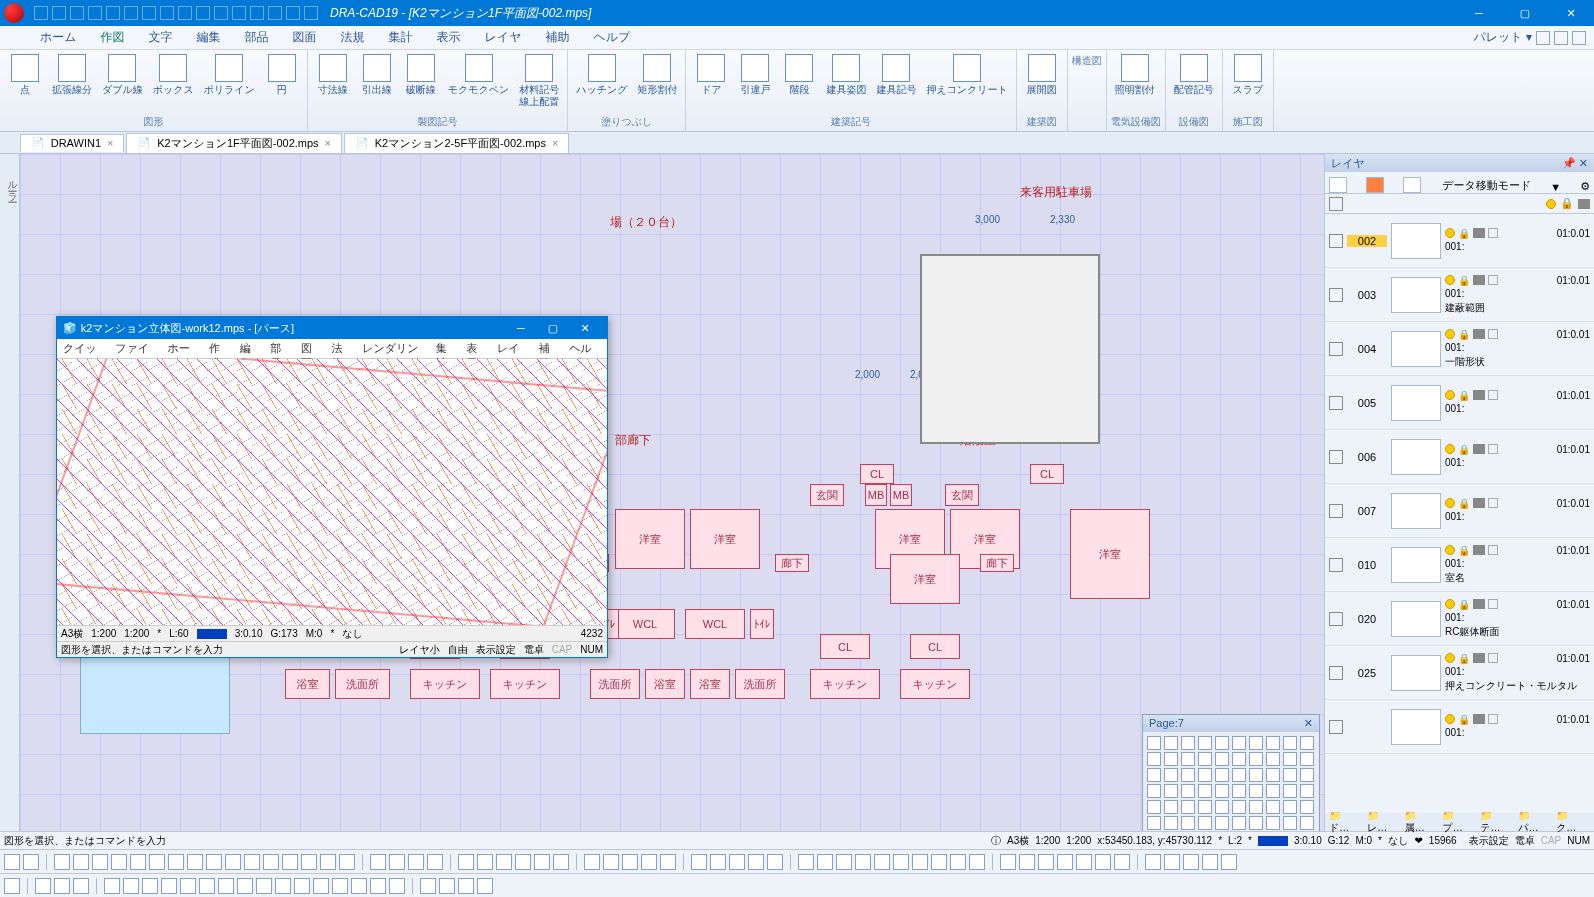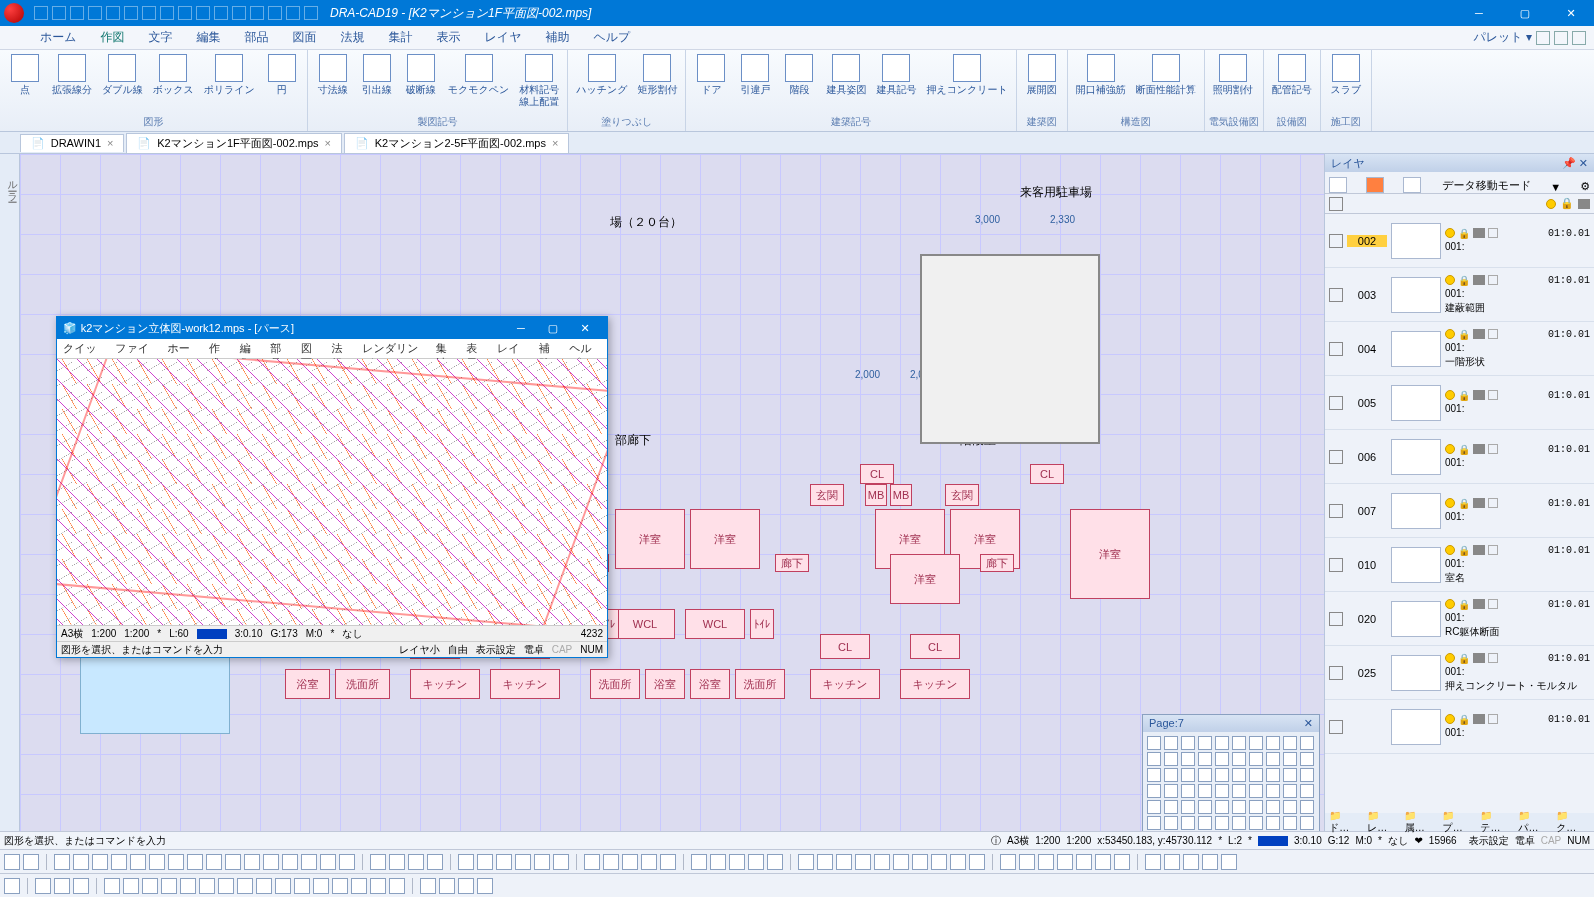--- a/index.html
+++ b/index.html
@@ -41,21 +41,21 @@
 .rightpanel { width: 270px; background: #eef2f9; border-left: 1px solid #b8c6dc; display: flex; flex-direction: column; }
 
 
 .floorplan { position: absolute; inset: 0; background: #dcdcf0; }
 .fp-bg { position: absolute; left: 0; right: 0; top: 0; bottom: 0; background:
   linear-gradient(#c8c8ff 1px, transparent 1px) 0 0/40px 40px,
   linear-gradient(90deg, #c8c8ff 1px, transparent 1px) 0 0/40px 40px; }
 .fp-room { position: absolute; background: #ffe0e8; border: 1px solid #c04060; font-size: 11px; color: #a03050; display: flex; align-items: center; justify-content: center; }
 .fp-pool { position: absolute; background: #c8e8ff; border: 1px solid #80b0d0; }
 .fp-label { position: absolute; font-size: 12px; color: #a03080; }
-.fp-pink { color: #000000; }
+.fp-pink { color: #b91c1c; }
 .fp-dim { position: absolute; font-size: 10px; color: #3060a0; }
 
 
 .floatwin { position: absolute; left: 36px; top: 162px; width: 552px; height: 342px; background: #fff; border: 1px solid #0078d7; box-shadow: 2px 2px 8px rgba(0,0,0,0.3); z-index: 10; }
 .floatwin .fw-title { height: 22px; background: #0078d7; color: #fff; display: flex; align-items: center; padding: 0 6px; font-size: 11px; }
 .floatwin .fw-title .winbtns { margin-left: auto; display: flex; gap: 0; }
 .floatwin .fw-title .winbtns div { width: 32px; text-align: center; }
 .floatwin .fw-menu { height: 20px; display: flex; gap: 10px; padding: 2px 6px; font-size: 11px; color: #333; border-bottom: 1px solid #ccc; }
 .floatwin .fw-canvas { height: 266px; background: #fff; position: relative; overflow: hidden; }
 .fw-3d { position: absolute; inset: 0; background:
@@ -83,21 +83,21 @@
 .rp-colhead .ck { width: 14px; height: 14px; border: 1px solid #888; }
 .rp-list { flex: 1; overflow-y: auto; }
 .rp-row { display: flex; align-items: center; height: 54px; border-bottom: 1px solid #d8e0ec; padding: 2px 4px; gap: 4px; }
 .rp-row .ck { width: 14px; height: 14px; border: 1px solid #888; }
 .rp-row .num { width: 40px; font-size: 11px; text-align: center; }
 .rp-row .num.hl { background: #ffd040; }
 .rp-row .thumb { width: 50px; height: 36px; border: 1px solid #aab8d0; background: #fff; position: relative; }
 .rp-row .right { display: flex; flex-direction: column; gap: 2px; font-size: 10px; flex: 1; }
 .rp-row .rl1 { display: flex; gap: 3px; align-items: center; }
 .rp-row .rl1 .lck { width:10px; height:10px; border:1px solid #aaa; }
-.rp-row .rl1 .code { margin-left: auto; font-family: Liberation Mono, monospace; }
+.rp-row .rl1 .code { margin-left: auto; }
 
 
 .statusbar { height: 18px; background: #f0f4fa; border-top: 1px solid #c0c8d8; display: flex; align-items: center; font-size: 10px; padding: 0 4px; gap: 12px; }
 .statusbar .seg { display: flex; gap: 6px; align-items: center; }
 
 
 .bottombar { height: 24px; background: #eef2f9; border-top: 1px solid #c0c8d8; display: flex; align-items: center; gap: 3px; padding: 0 4px; }
 .bottombar .bico { width: 16px; height: 16px; border: 1px solid #8aa0c0; background: #fff; }
 .bottombar .sep { width: 1px; height: 16px; background: #b0b8c8; margin: 0 4px; }
 
@@ -261,30 +261,20 @@
     <div class="ribbon-group">
       <div class="buttons">
         <div class="ribbon-btn">
           <div class="ico"></div>
           <div class="lbl">展開図</div>
         </div>
       </div>
       <div class="gname">建築図</div>
     </div>
     <div class="ribbon-group">
-      <div class="buttons">
-        <div class="ribbon-btn">
-          <div class="ico"></div>
-          <div class="lbl">開口補強筋</div>
-        </div>
-        <div class="ribbon-btn">
-          <div class="ico"></div>
-          <div class="lbl">断面性能計算</div>
-        </div>
-      </div>
       <div class="gname">構造図</div>
     </div>
     <div class="ribbon-group">
       <div class="buttons">
         <div class="ribbon-btn">
           <div class="ico"></div>
           <div class="lbl">照明割付</div>
         </div>
       </div>
       <div class="gname">電気設備図</div>

